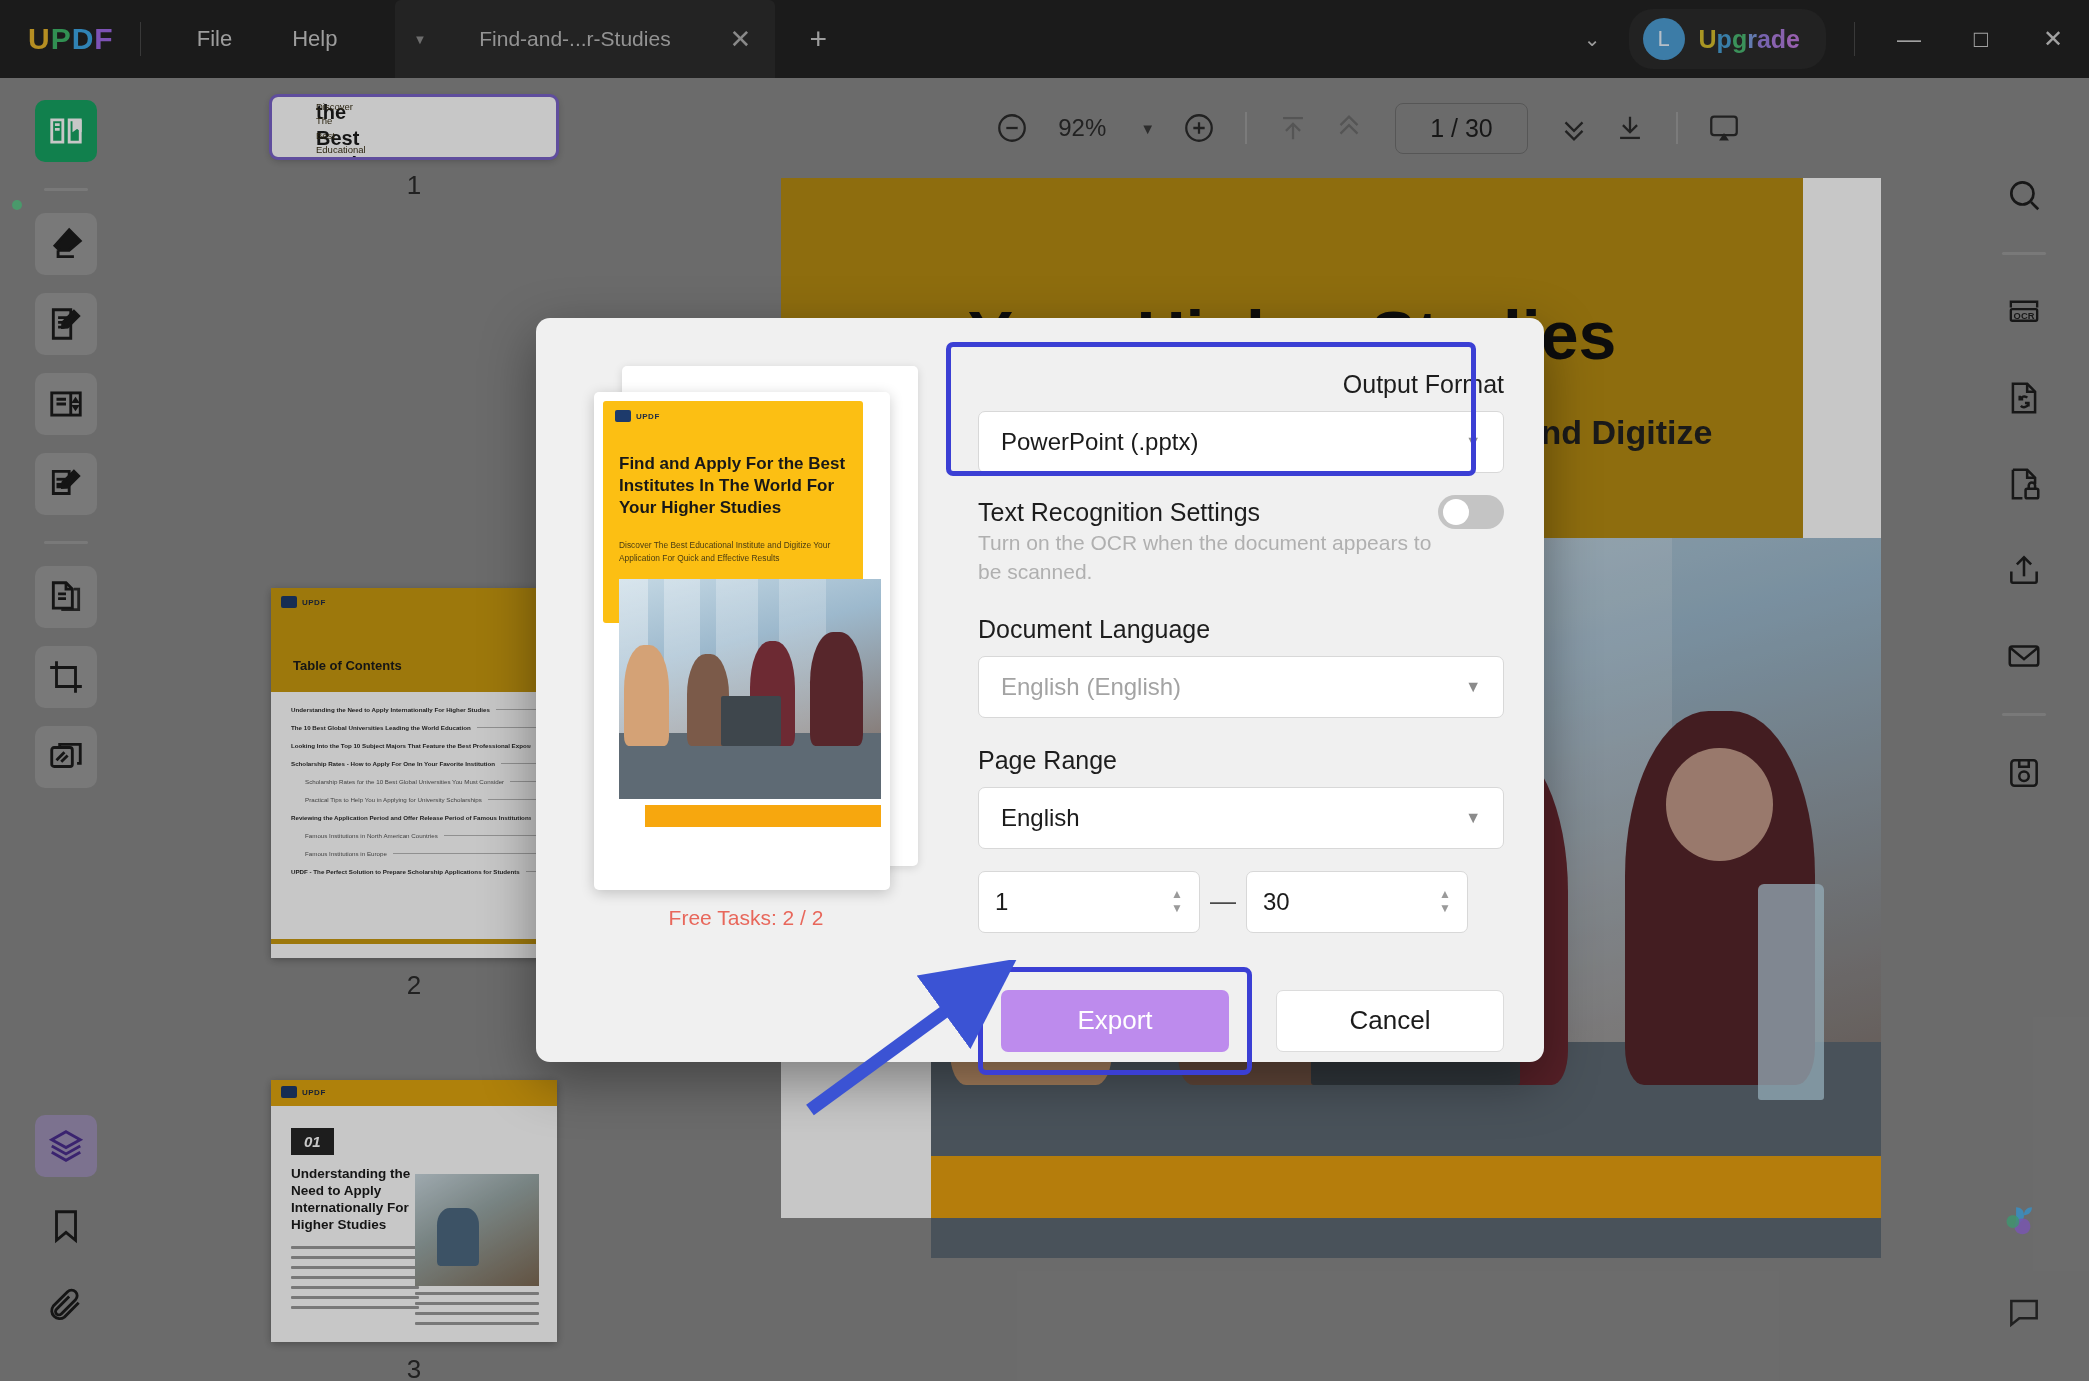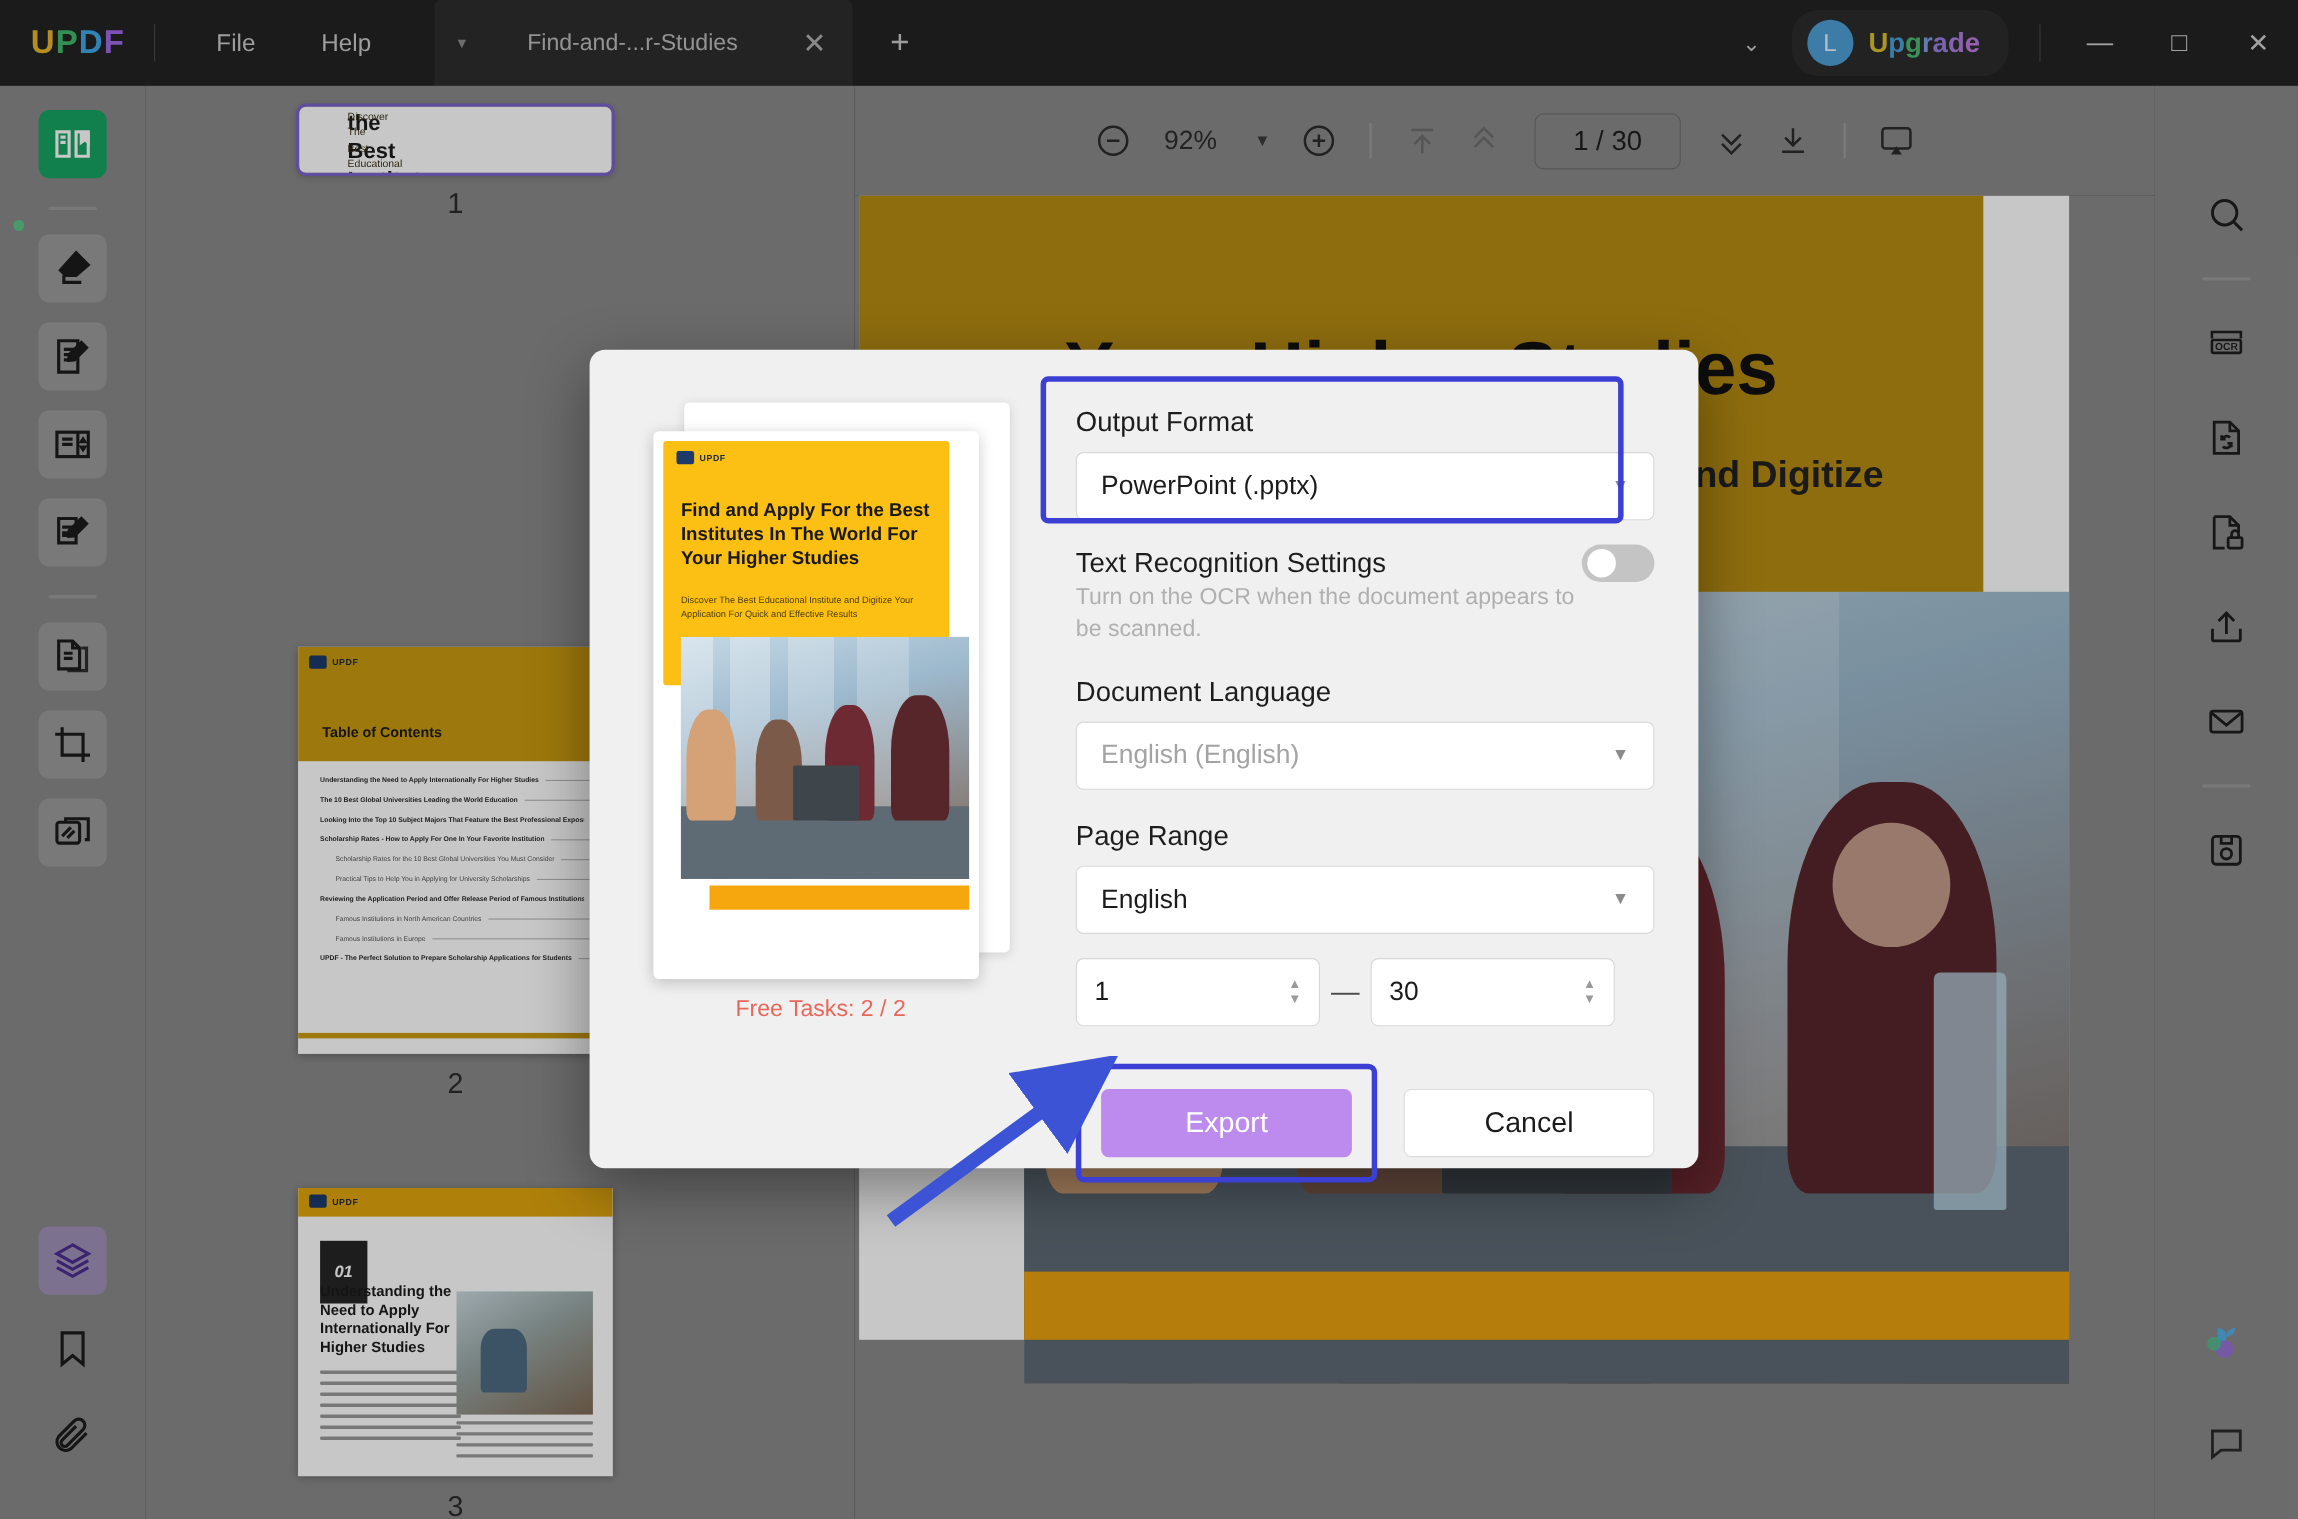--- a/index.html
+++ b/index.html
@@ -119,21 +119,21 @@
   .p2 .rows { position:absolute; top:118px; left:20px; right:20px; }
   .p2 .r { display:flex; align-items:center; gap:6px; margin-bottom:11px; }
   .p2 .r .t { font-size:6.2px; color:#2a2a2a; font-weight:700; white-space:nowrap; overflow:hidden; }
   .p2 .r.ind .t { font-weight:400; color:#555; }
   .p2 .r.ind { padding-left:14px; }
   .p2 .r .ln { flex:1; height:1px; background:#b9b9b9; }
   .p2 .foot { position:absolute; bottom:14px; left:0; right:0; height:5px; background:#c99a10; }
 
   .p3 { height:262px; background:#fff; position:relative; }
   .p3 .hdr { height:26px; background:#e0a60f; position:relative; }
-  .p3 .num { position:absolute; top:48px; left:20px; background:#262626; color:#fff; font-size:15px; font-style:italic; font-weight:700; padding:20px 13px; }
+  .p3 .num { position:absolute; top:48px; left:20px; background:#262626; color:#fff; font-size:15px; font-style:italic; font-weight:700; padding:5px 13px; }
   .p3 .h { position:absolute; top:86px; left:20px; width:130px; font-size:13.5px; font-weight:700; color:#1b1b1b; line-height:1.25; }
   .p3 .body { position:absolute; top:166px; left:20px; width:128px; }
   .p3 .body i, .p3 .body2 i { display:block; height:3px; background:#9a9a9a; margin-bottom:7px; border-radius:1px;}
   .p3 .img { position:absolute; top:94px; right:18px; width:124px; height:112px;
      background:linear-gradient(150deg,#cbd9e0 0%,#9aa9a8 40%,#7e6a54 100%); }
   .p3 .img .f { position:absolute; left:18%; bottom:18%; width:34%; height:52%; background:#4e6a82; border-radius:30% 30% 8% 8%; }
   .p3 .body2 { position:absolute; top:212px; right:18px; width:124px; }
 
   
   .maintoolbar {
@@ -252,21 +252,21 @@
   }
   .field-label { font-size:25px; color:#1d1d1d; margin-bottom:12px; }
   .sel {
     height:62px; background:#fff; border:1px solid #d8d8d8; border-radius:7px;
     display:flex; align-items:center; padding: 0 22px; font-size:24px; color:#1b1b1b;
     cursor:pointer;
   }
   .sel .arw { margin-left:auto; color:#8b8b8b; font-size:16px; }
   .sel.placeholder { color:#a3a3a3; }
   .grp { margin-left: 22px; }
-  .grp.fmt { margin-bottom: 22px; }
+  .grp.fmt { margin-bottom: 22px; text-align: right; }
   .rowhead { display:flex; align-items:center; margin-top:16px; }
   .rowhead .field-label{ margin-bottom:0; }
   .toggle {
     margin-left:auto; width:66px; height:34px; border-radius:17px; background:#c4c4c4;
     position:relative; cursor:pointer;
   }
   .toggle .knob { position:absolute; top:4px; left:5px; width:26px;height:26px;border-radius:50%;background:#fff;}
   .hint { font-size:21px; color:#b0b0b0; line-height:1.38; width:466px;}
   .lbl2 { font-size:25px; color:#1d1d1d; margin-top:28px; margin-bottom:12px; }
   .spinrow { display:flex; align-items:center; gap:0; margin-top:22px; }

